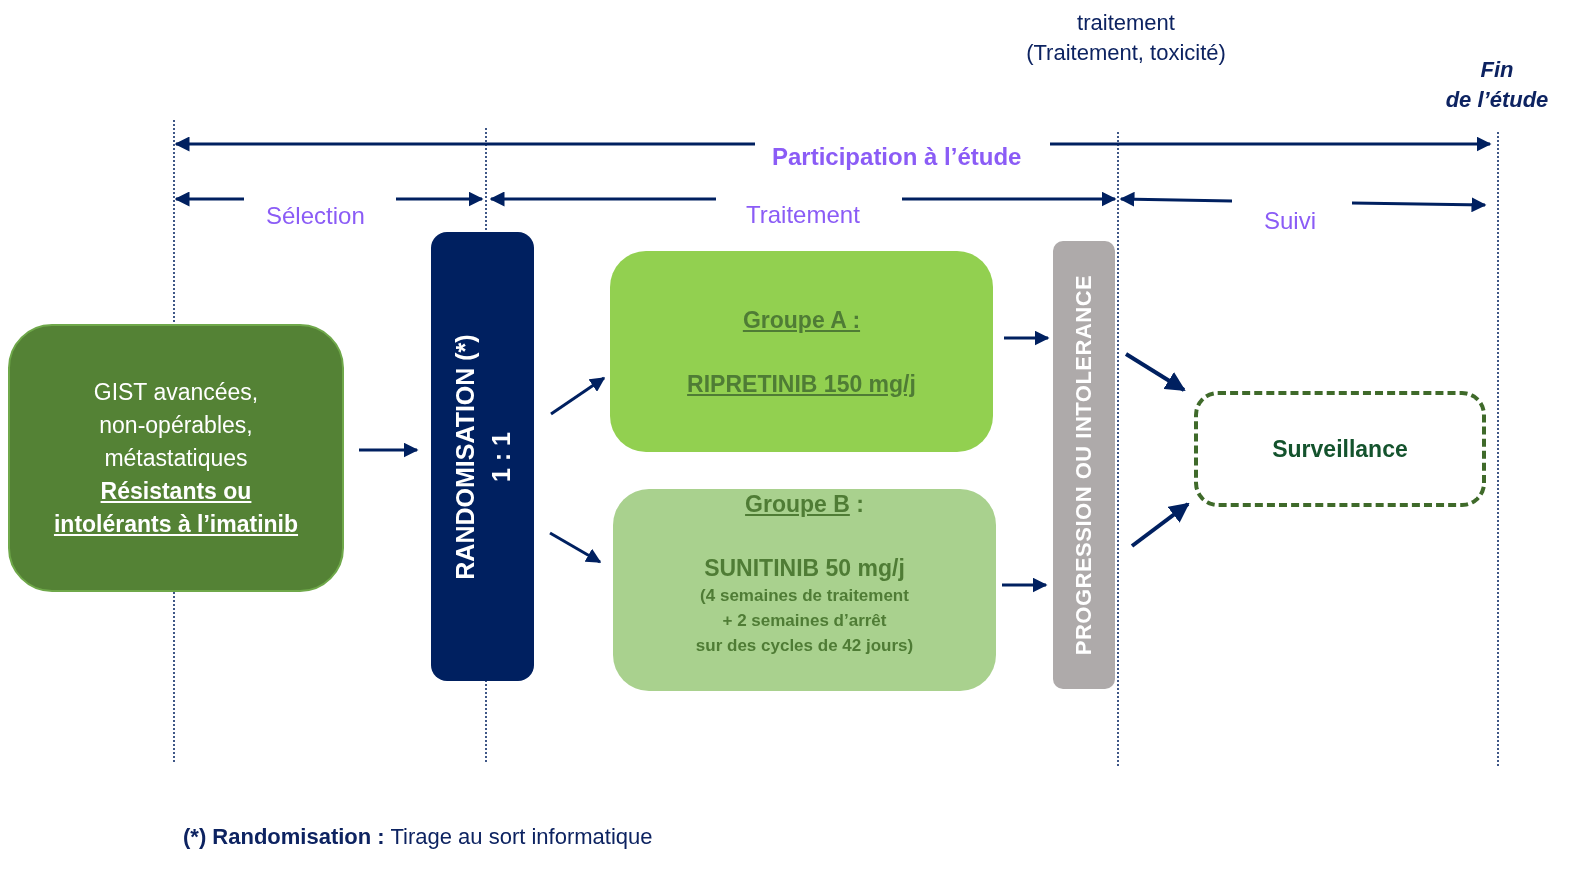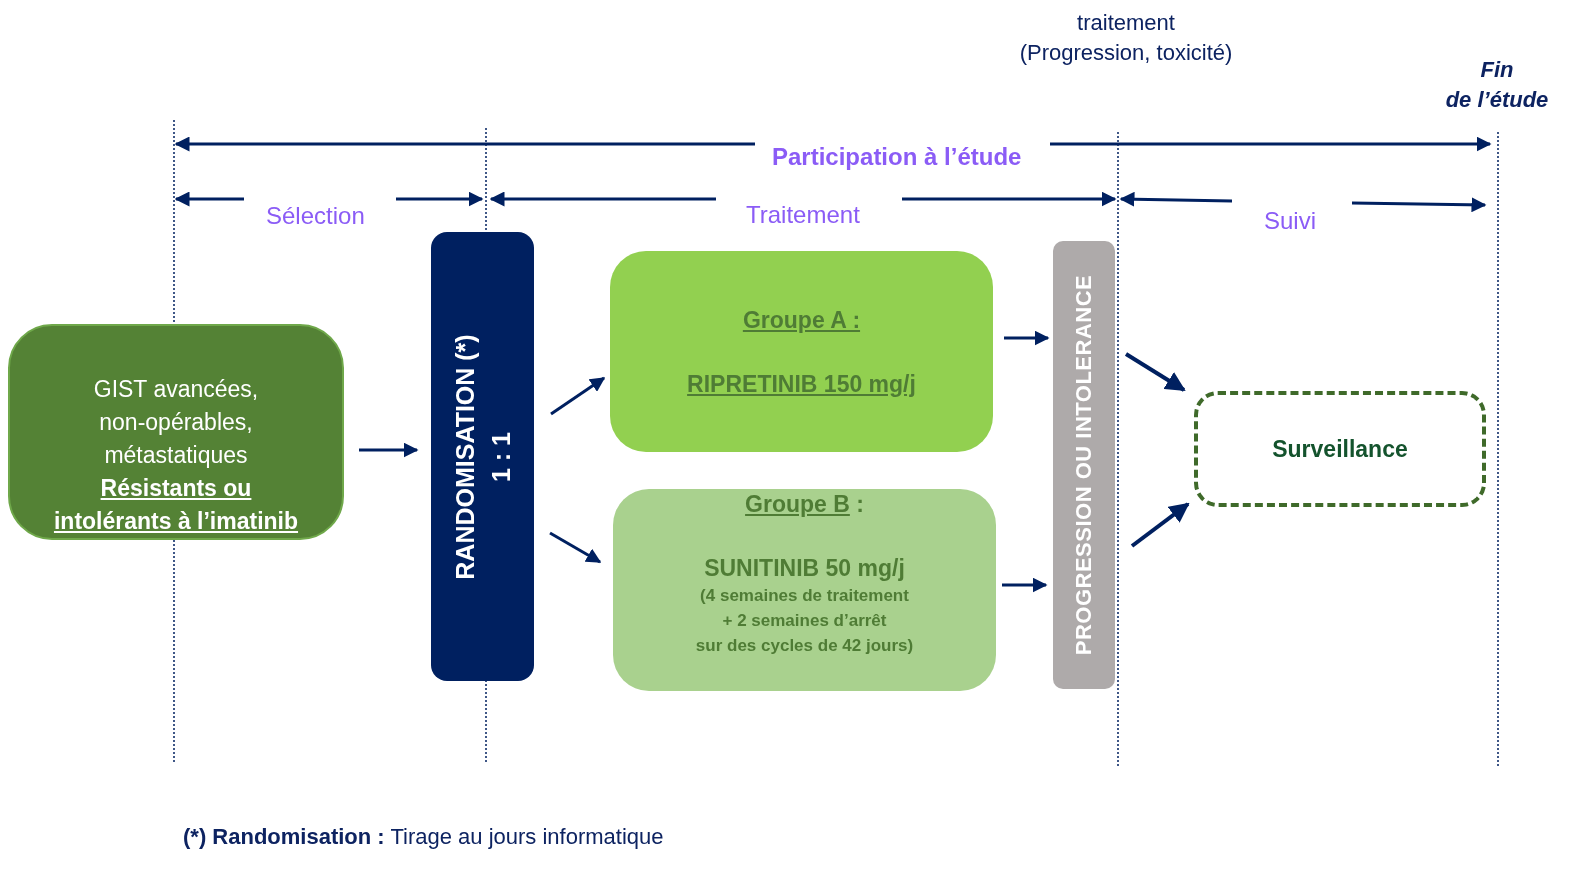--- a/index.html
+++ b/index.html
@@ -9,22 +9,22 @@
     svg.overlay { position: absolute; left: 0; top: 0; width: 1592px; height: 886px; pointer-events: none; }
 
     .milestone { text-align: center; color: #0d2361; font-size: 22px; line-height: 30px; }
     .milestone.bold { font-weight: bold; font-style: italic; }
 
     .phase-label { color: #8b5cf6; font-size: 24px; background: #fff; padding: 0 6px; line-height: 28px; margin-top: 16px; }
     .phase-label.bold { font-weight: bold; }
 
     .box { position: absolute; box-sizing: border-box; display: flex; flex-direction: column;
            align-items: center; justify-content: center; text-align: center; }
-    .box-gist { left: 8px; top: 324px; width: 336px; height: 216px; background: #548235;
-                border: 2px solid #6fa84a; border-radius: 44px; color: #ffffff; font-size: 23px; line-height: 33px; justify-content: flex-end; }
+    .box-gist { left: 8px; top: 324px; width: 336px; height: 268px; background: #548235;
+                border: 2px solid #6fa84a; border-radius: 44px; color: #ffffff; font-size: 23px; line-height: 33px; }
     .box-gist .u { font-weight: bold; text-decoration: underline; }
 
     .box-rando { left: 431px; top: 232px; width: 103px; height: 449px; background: #002060; border-radius: 16px; }
     .vert { transform: rotate(-90deg); white-space: nowrap; color: #ffffff; font-weight: bold; text-align: center; }
     .box-rando .vert { font-size: 25px; line-height: 36px; }
 
     .box-a { left: 610px; top: 251px; width: 383px; height: 201px; background: #92d050; border-radius: 36px; color: #4f7c35; text-decoration: underline; }
     .box-b { left: 613px; top: 489px; width: 383px; height: 202px; background: #a9d18e; border-radius: 36px; color: #4f7c35; }
     .grp-title { font-weight: bold; font-size: 23px; line-height: 30px; }
     .grp-title .ul { text-decoration: underline; }
@@ -74,21 +74,21 @@
   <line x1="551" y1="414" x2="604" y2="378" stroke="#002060" stroke-width="3" marker-end="url(#ah)"></line>
   <line x1="550" y1="533" x2="600" y2="562" stroke="#002060" stroke-width="3" marker-end="url(#ah)"></line>
   <line x1="1004" y1="338" x2="1048" y2="338" stroke="#002060" stroke-width="3" marker-end="url(#ah)"></line>
   <line x1="1002" y1="585" x2="1046" y2="585" stroke="#002060" stroke-width="3" marker-end="url(#ah)"></line>
   <line x1="1126" y1="354" x2="1184" y2="390" stroke="#002060" stroke-width="4" marker-end="url(#ahBig)"></line>
   <line x1="1132" y1="546" x2="1188" y2="504" stroke="#002060" stroke-width="4" marker-end="url(#ahBig)"></line>
 </svg>
 
 <div class="abs milestone" style="left:1000px; top:8px; width:252px;">
   <div>traitement</div>
-  <div>(Progression, toxicité)</div>
+  <div>(Traitement, toxicité)</div>
 </div>
 <div class="abs milestone bold" style="left:1436px; top:55px; width:122px;">
   <div>Fin</div>
   <div>de l’étude</div>
 </div>
 
 <div class="abs phase-label bold" style="left:766px; top:127px;">Participation à l’étude</div>
 <div class="abs phase-label" style="left:260px; top:186px;">Sélection</div>
 <div class="abs phase-label" style="left:740px; top:185px;">Traitement</div>
 <div class="abs phase-label" style="left:1258px; top:191px;">Suivi</div>
@@ -127,14 +127,14 @@
   <div class="vert">PROGRESSION OU INTOLERANCE</div>
 </div>
 
 <div class="box box-surv">
   <div>Surveillance</div>
 </div>
 
 <div class="abs footnote">
   <b>(*)</b>
   <b>Randomisation :</b>
-  <span>Tirage au jours informatique</span>
+  <span>Tirage au sort informatique</span>
 </div>
 
 </body></html>

